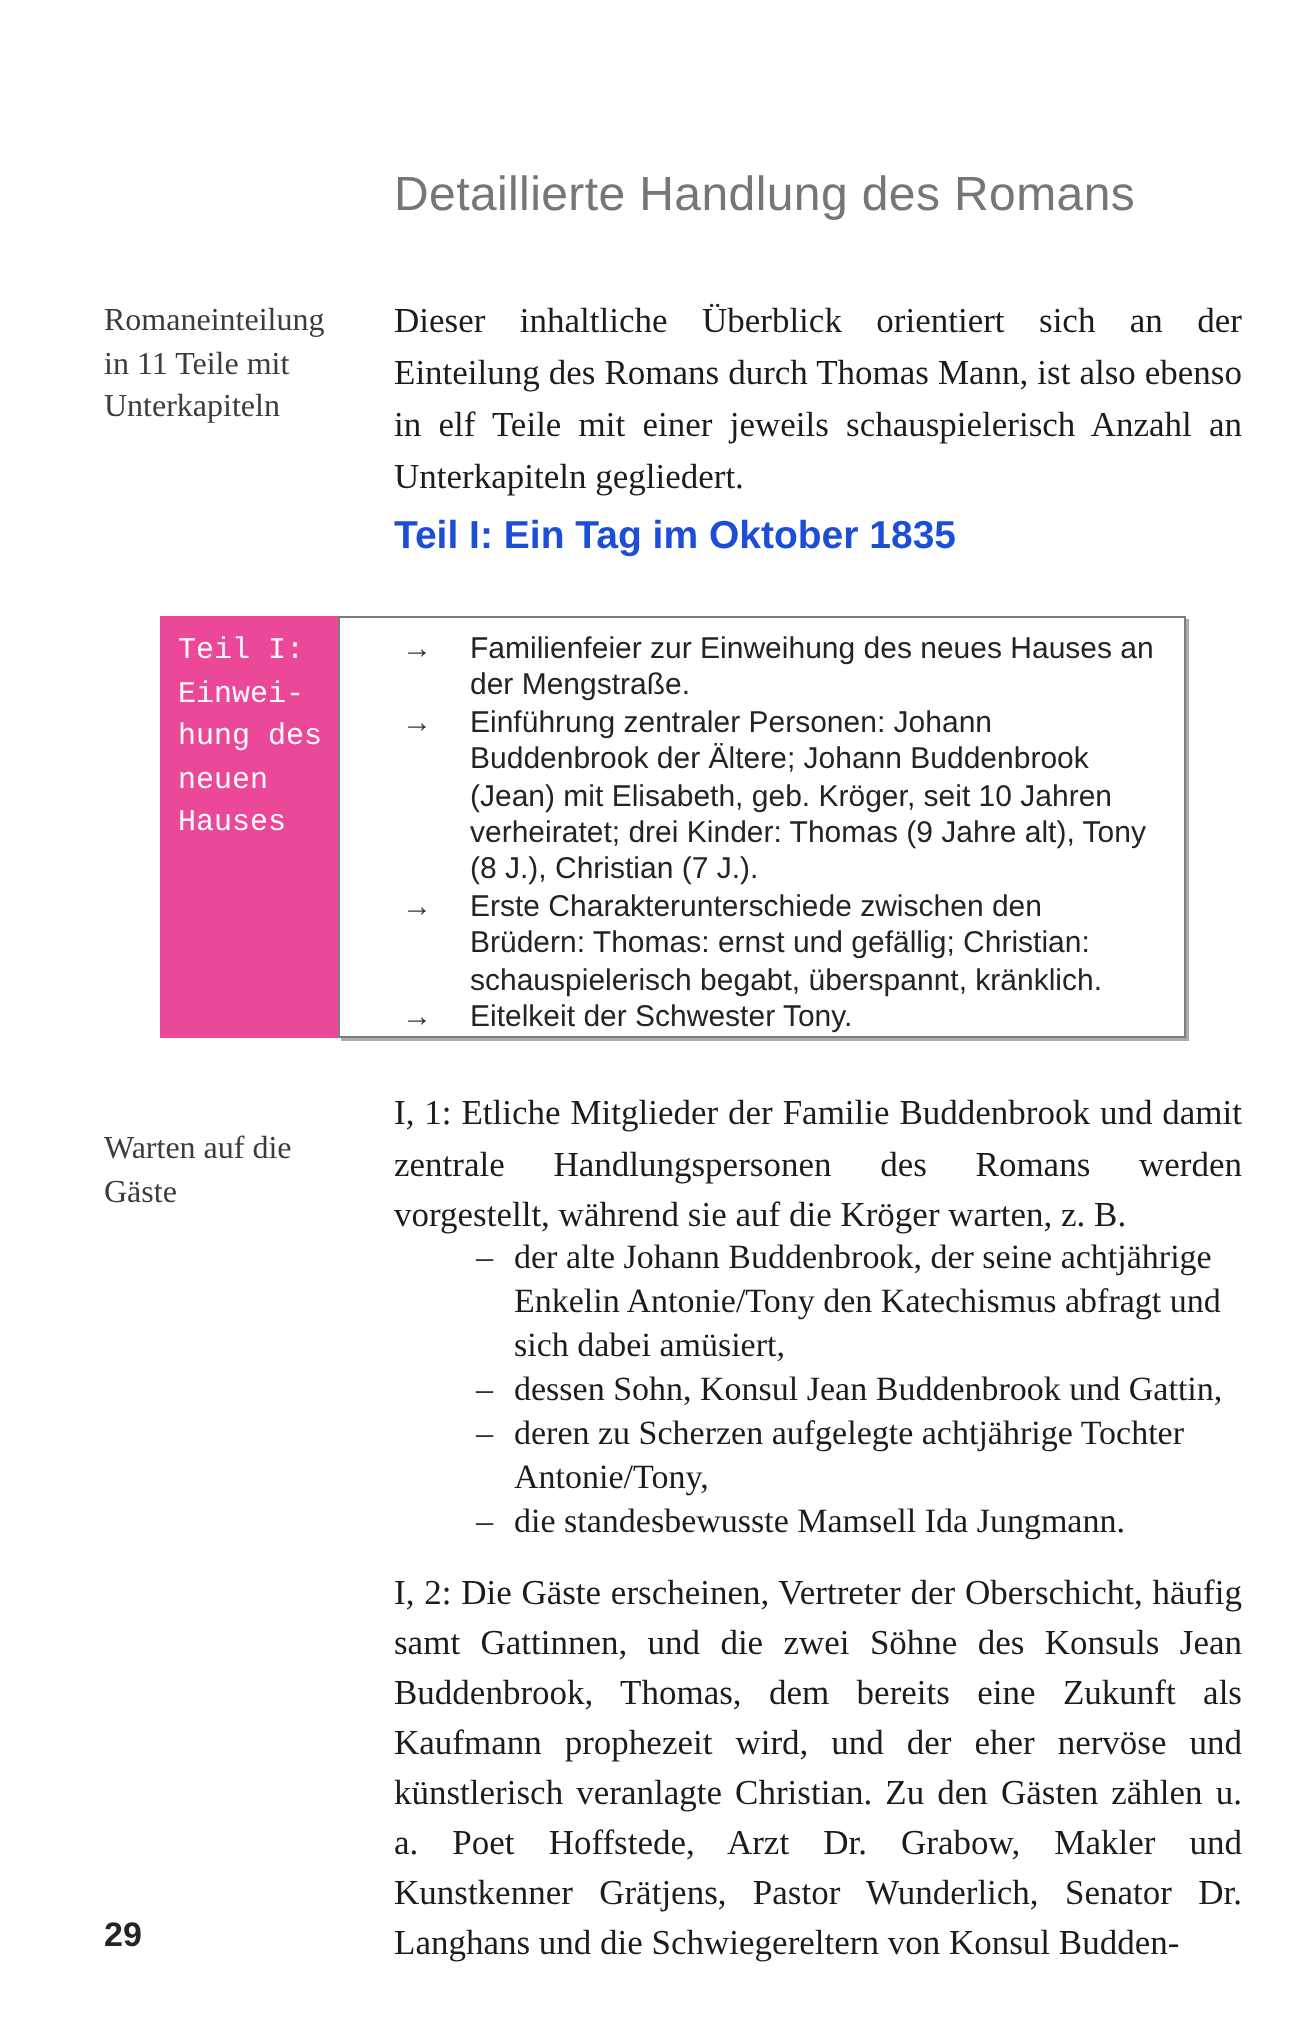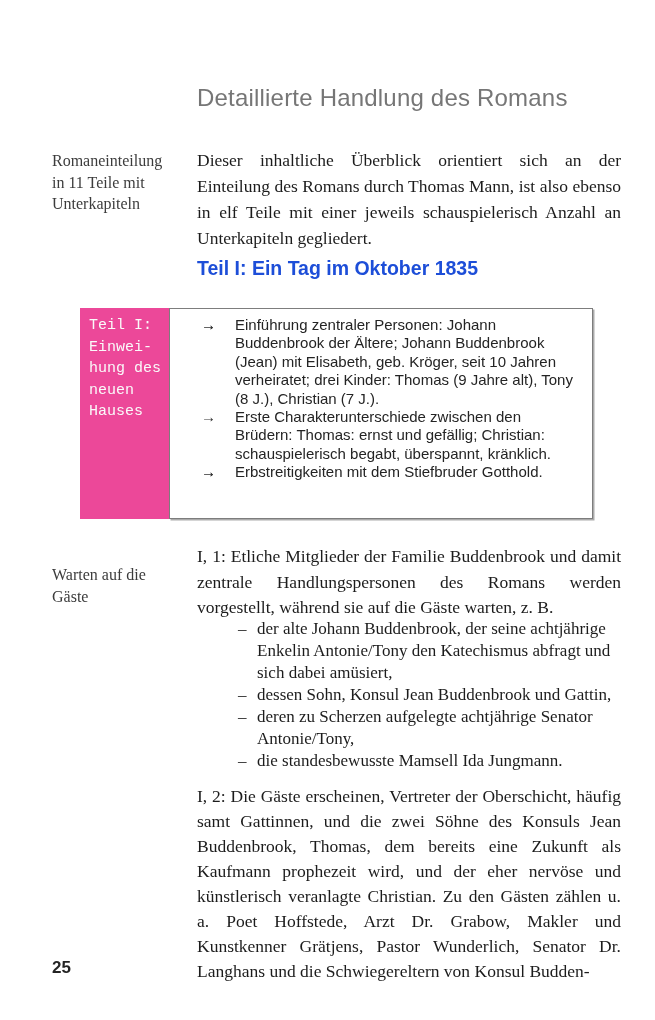--- a/index.html
+++ b/index.html
@@ -130,61 +130,63 @@
   <h2 class="section-heading">Teil I: Ein Tag im Oktober 1835</h2>
 
   <div class="label-box pre">Teil I: Einwei-
 hung des
 neuen Hauses</div>
 
   <div class="summary-box">
     <ul>
       <li class="summary-item">
         <span class="arrow-bullet">→</span>
+        <span>Familienfeier zur Einweihung des neues Hauses an der Mengstraße.</span>
       </li>
       <li class="summary-item">
         <span class="arrow-bullet">→</span>
         <span>Einführung zentraler Personen: Johann Buddenbrook der Ältere; Johann Buddenbrook (Jean) mit Elisabeth, geb. Kröger, seit 10 Jahren verheiratet; drei Kinder: Thomas (9 Jahre alt), Tony (8 J.), Christian (7 J.).</span>
       </li>
       <li class="summary-item">
         <span class="arrow-bullet">→</span>
         <span>Erste Charakterunterschiede zwischen den Brüdern: Thomas: ernst und gefällig; Christian: schauspielerisch begabt, überspannt, kränklich.</span>
       </li>
       <li class="summary-item">
         <span class="arrow-bullet">→</span>
+        <span>Eitelkeit der Schwester Tony.</span>
       </li>
       <li class="summary-item">
         <span class="arrow-bullet">→</span>
         <span>Erbstreitigkeiten mit dem Stiefbruder Gotthold.</span>
       </li>
     </ul>
   </div>
 
   <div class="margin-note margin-note-2 pre">Warten auf die
 Gäste</div>
 
-  <p class="body-para para-i1">I, 1: Etliche Mitglieder der Familie Buddenbrook und damit zentrale Handlungspersonen des Romans werden vorgestellt, während sie auf die Gäste warten, z. B.</p>
+  <p class="body-para para-i1">I, 1: Etliche Mitglieder der Familie Buddenbrook und damit zentrale Handlungspersonen des Romans werden vorgestellt, während sie auf die Kröger warten, z. B.</p>
 
   <ul class="dash-list">
     <li class="dash-item">
       <span class="dash-bullet">–</span>
       <span>der alte Johann Buddenbrook, der seine achtjährige Enkelin Antonie/Tony den Katechismus abfragt und sich dabei amüsiert,</span>
     </li>
     <li class="dash-item">
       <span class="dash-bullet">–</span>
       <span>dessen Sohn, Konsul Jean Buddenbrook und Gattin,</span>
     </li>
     <li class="dash-item">
       <span class="dash-bullet">–</span>
-      <span>deren zu Scherzen aufgelegte achtjährige Senator Antonie/Tony,</span>
+      <span>deren zu Scherzen aufgelegte achtjährige Tochter Antonie/Tony,</span>
     </li>
     <li class="dash-item">
       <span class="dash-bullet">–</span>
       <span>die standesbewusste Mamsell Ida Jungmann.</span>
     </li>
   </ul>
 
 
   <p class="body-para para-i2">I, 2: Die Gäste erscheinen, Vertreter der Oberschicht, häufig samt Gattinnen, und die zwei Söhne des Konsuls Jean Buddenbrook, Thomas, dem bereits eine Zukunft als Kaufmann prophezeit wird, und der eher nervöse und künstlerisch veranlagte Christian. Zu den Gästen zählen u. a. Poet Hoffstede, Arzt Dr. Grabow, Makler und Kunstkenner Grätjens, Pastor Wunderlich, Senator Dr. Langhans und die Schwiegereltern von Konsul Budden-</p>
 
-  <div class="page-number">25</div>
+  <div class="page-number">29</div>
 
 </div>
 
 </body></html>

